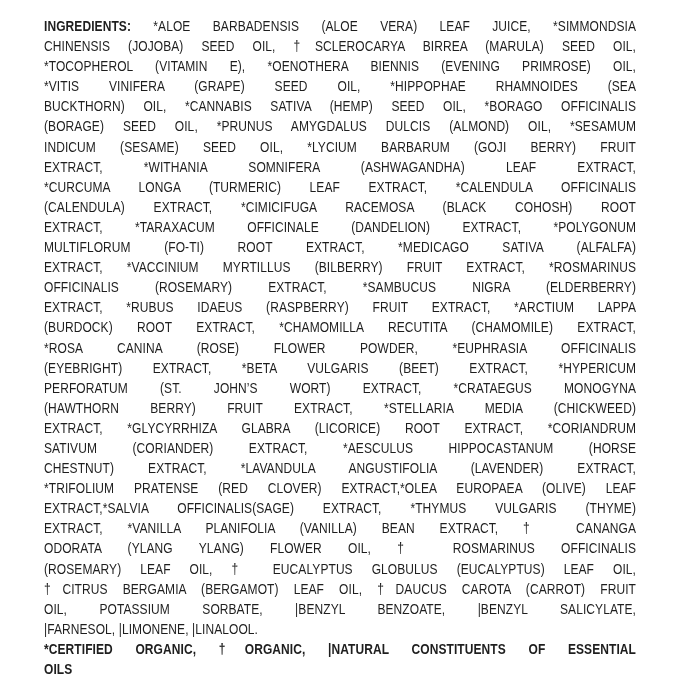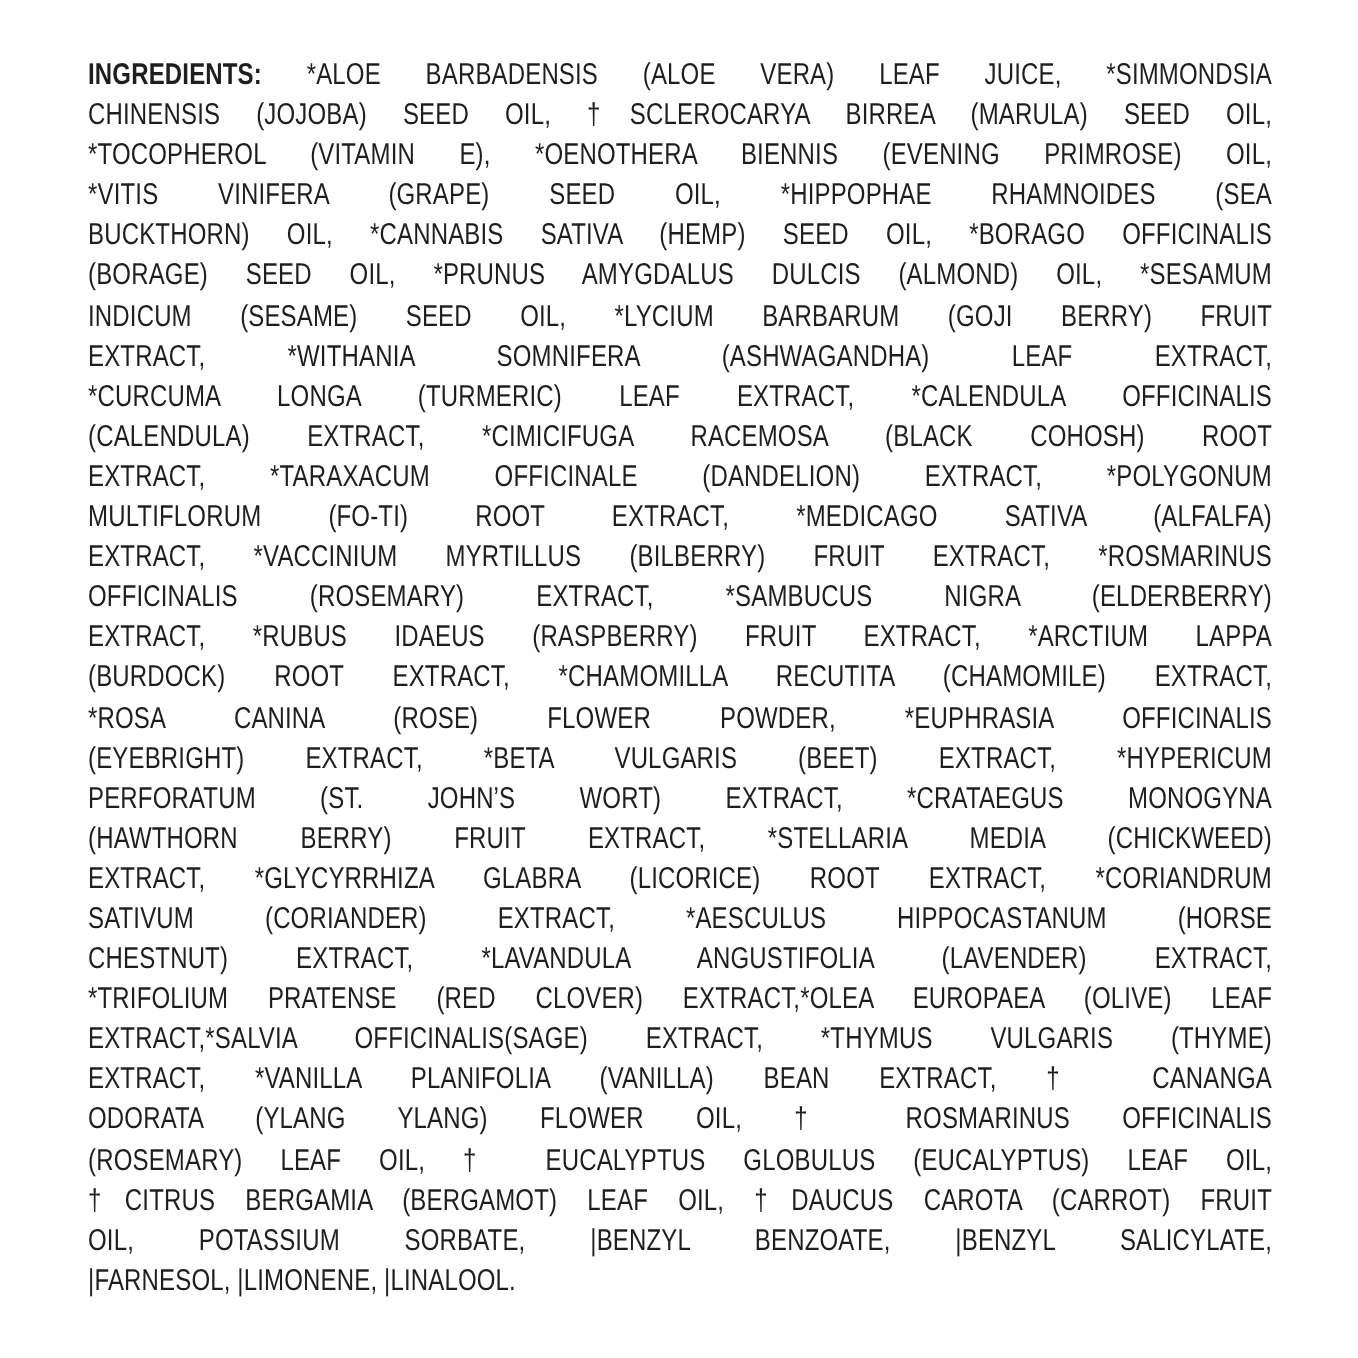--- a/index.html
+++ b/index.html
@@ -7,21 +7,21 @@
     padding: 0;
     width: 679px;
     height: 679px;
     background: #ffffff;
     overflow: hidden;
     font-family: "Liberation Sans", sans-serif;
   }
   .label-block {
     position: absolute;
     left: 44px;
-    top: 28px;
+    top: 16px;
     width: 592px;
   }
   .line {
     width: 740px;               
     transform: scaleX(0.8);
     transform-origin: 0 0;
     font-size: 15px;
     line-height: 20.1px;
     height: 20.1px;
     color: #1e1e1e;
@@ -71,13 +71,17 @@
       <div class="line">CHESTNUT) EXTRACT, *LAVANDULA ANGUSTIFOLIA (LAVENDER) EXTRACT,</div>
       <div class="line">*TRIFOLIUM PRATENSE (RED CLOVER) EXTRACT,*OLEA EUROPAEA (OLIVE) LEAF</div>
       <div class="line">EXTRACT,*SALVIA OFFICINALIS(SAGE) EXTRACT, *THYMUS VULGARIS (THYME)</div>
       <div class="line">EXTRACT, *VANILLA PLANIFOLIA (VANILLA) BEAN EXTRACT, † CANANGA</div>
       <div class="line">ODORATA (YLANG YLANG) FLOWER OIL, † ROSMARINUS OFFICINALIS</div>
       <div class="line">(ROSEMARY) LEAF OIL, † EUCALYPTUS GLOBULUS (EUCALYPTUS) LEAF OIL,</div>
       <div class="line">†CITRUS BERGAMIA (BERGAMOT) LEAF OIL, †DAUCUS CAROTA (CARROT) FRUIT</div>
       <div class="line">OIL, POTASSIUM SORBATE, |BENZYL BENZOATE, |BENZYL SALICYLATE,</div>
       <div class="line left">|FARNESOL, |LIMONENE, |LINALOOL.</div>
     </div>
+  <div>
+      <div class="line bold">*CERTIFIED ORGANIC, †ORGANIC, |NATURAL CONSTITUENTS OF ESSENTIAL</div>
+      <div class="line left bold">OILS</div>
+    </div>
 </div>
 
 </body></html>

